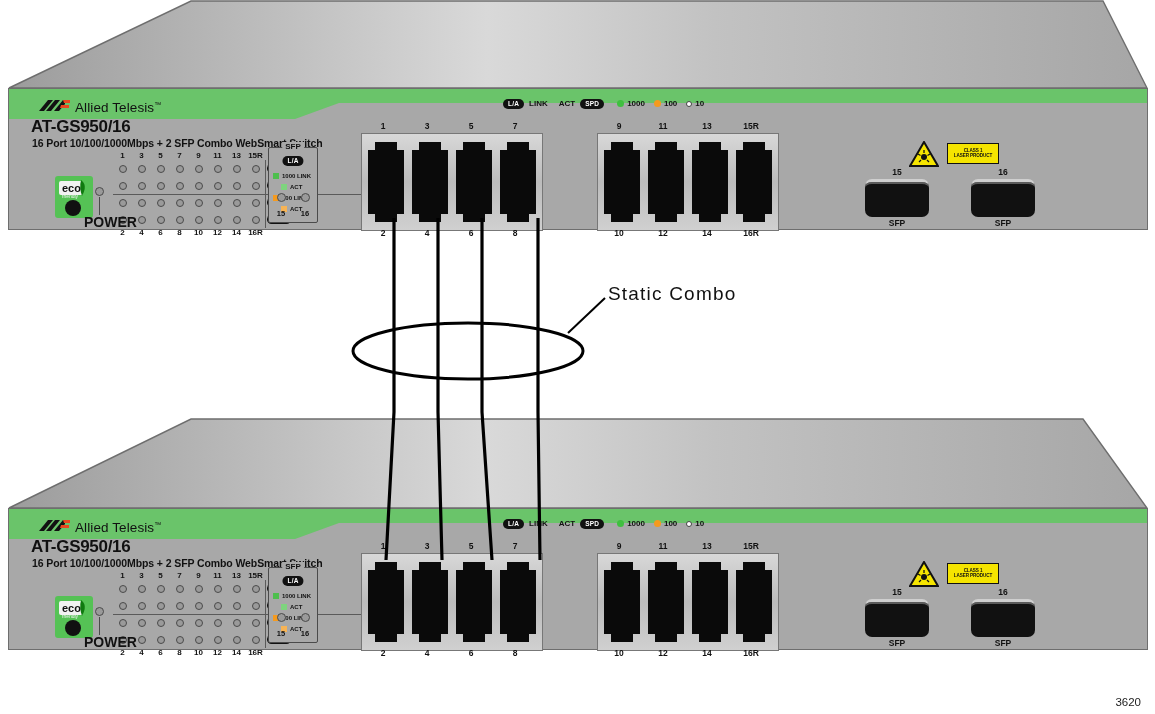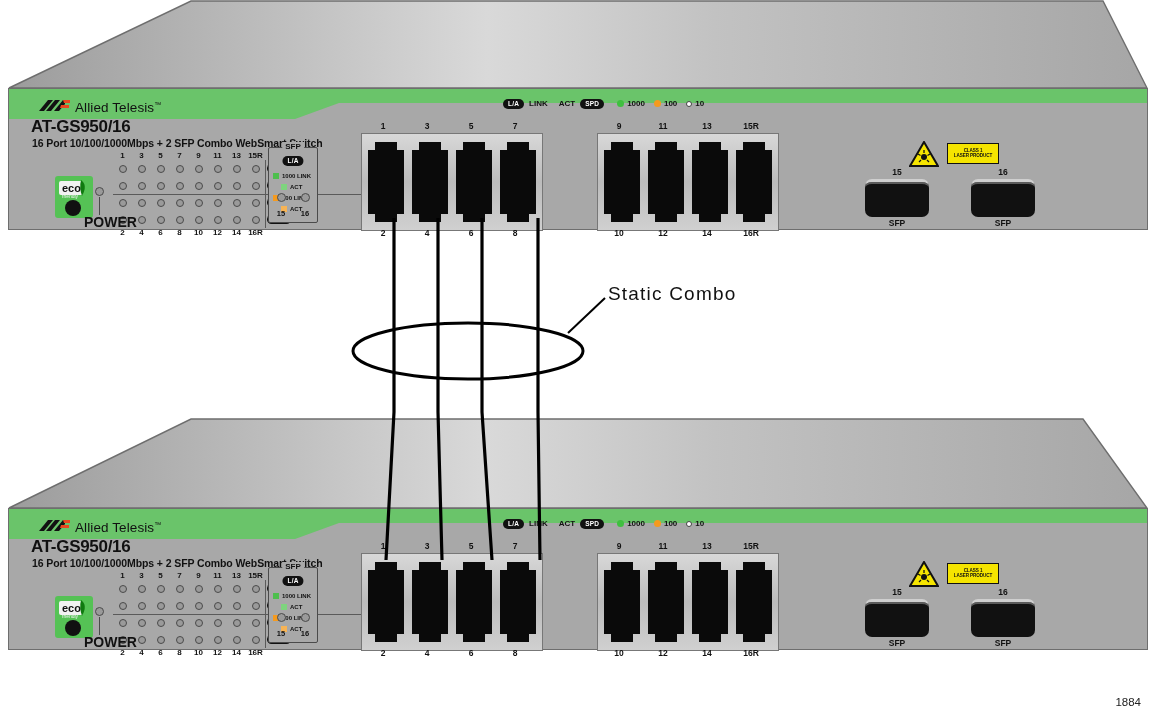--- a/index.html
+++ b/index.html
@@ -963,14 +963,14 @@
       <path d="M438 218 L438 412 L442 560"></path>
       <path d="M482 218 L482 412 L492 560"></path>
       <path d="M538 218 L538 412 L540 560"></path>
     </g>
     <ellipse cx="468" cy="351" rx="115" ry="28" fill="none" stroke="#000" stroke-width="3"></ellipse>
     <line x1="568" y1="333" x2="605" y2="298" stroke="#000" stroke-width="2"></line>
   </svg>
 
   <div class="trunk-label">Static Combo</div>
 
-  <div class="fignum">1884</div>
+  <div class="fignum">3620</div>
 </div>
 
 </body></html>

